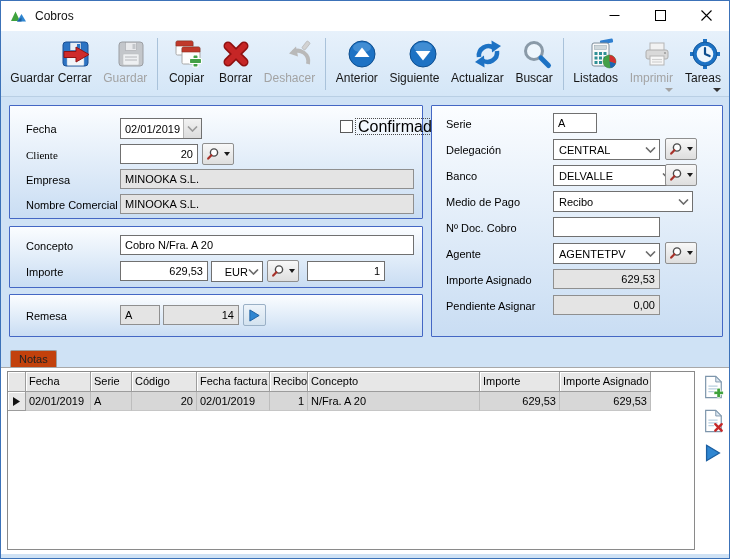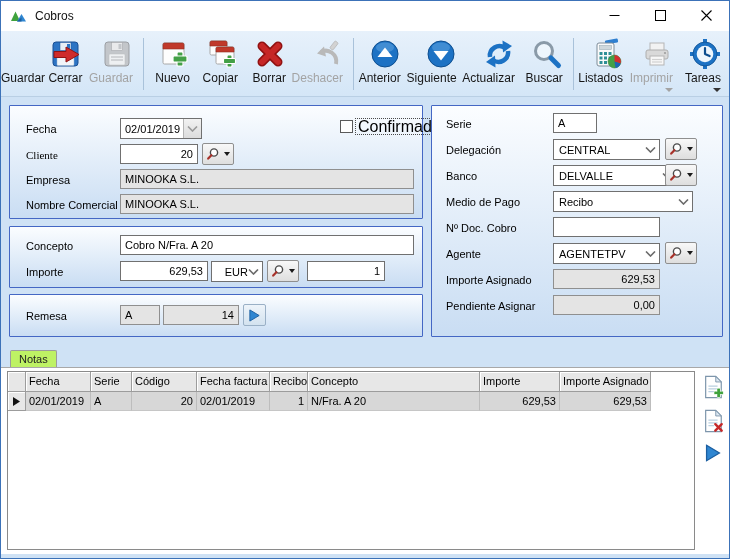--- a/index.html
+++ b/index.html
@@ -56,21 +56,21 @@
   .cblabel{ position:absolute; font-size:16px; line-height:15px; outline:1px dotted #4a4a4a; padding:0 2px; }
   .playbtn{ position:absolute; width:23px; height:22px; background:linear-gradient(#eef4fa,#d3e2ef);
     border:1px solid #9ab0c6; border-radius:2px; display:flex; align-items:center; justify-content:center; cursor:pointer; }
 
   
   .tabstrip{ position:absolute; left:0; top:344px; width:100%; height:23px; background:#cfe2f5;
     display:flex; align-items:flex-end; padding-left:7px; border-bottom:1px solid #a8a8a8; }
   .tab{ font-size:11px; border:1px solid #9c9c9c; border-bottom:none; padding:4px 9px 3px 9px;
     border-radius:2px 2px 0 0; cursor:pointer; }
   .tab.active{ background:#fff; position:relative; top:1px; padding-bottom:5px; z-index:3; }
-  .tab.inactive{ background:#bef264; color:#222; padding:2px 8px; margin-left:2px; }
+  .tab.inactive{ background:#c2410c; color:#222; padding:2px 8px; margin-left:2px; }
 
   
   .tabcontent{ position:absolute; left:0; top:367px; width:100%; height:186px; background:#ffffff; }
   .grid{ position:absolute; left:6px; top:3px; width:688px; height:179px; background:#fff;
     border:1px solid #8a8a8a; overflow:hidden; }
   .grow{ display:flex; }
   .hcell{ height:20px; background:#e7e7e7; border-right:1px solid #9c9c9c; border-bottom:1px solid #9c9c9c;
     box-shadow:inset 1px 1px 0 #ffffff; font-size:11px; color:#000; padding:3px 3px 0 3px; white-space:nowrap; overflow:hidden; }
   .dcell{ height:19px; background:#d7d7d7; border-right:1px solid #bdbdbd; border-bottom:1px solid #c6c6c6;
     font-size:11px; color:#000; padding:3px 3px 0 3px; white-space:nowrap; overflow:hidden; }
@@ -141,32 +141,20 @@
           <rect x="8" y="16" width="16" height="11" rx="1" fill="#eef0f2" stroke="#b9bcbf" stroke-width="0.5"></rect>
           <line x1="10" y1="19" x2="22" y2="19" stroke="#c7cacd" stroke-width="1.5"></line>
           <line x1="10" y1="22" x2="22" y2="22" stroke="#c7cacd" stroke-width="1.5"></line>
         </svg>
       </span>
       <span class="tlabel">Guardar</span>
     </button>
 
     <div class="tsep"></div>
 
-    <button class="tbtn">
-      <span class="ticon">
-        <svg width="32" height="32" viewBox="0 0 32 32">
-          <rect x="5" y="5" width="21" height="21" rx="1.5" fill="#fdfdfd" stroke="#a8a8a8"></rect>
-          <path d="M5 6.5 a1.5 1.5 0 0 1 1.5 -1.5 h18 a1.5 1.5 0 0 1 1.5 1.5 v4.5 h-21 z" fill="#c0392b" stroke="#922b20" stroke-width="0.6"></path>
-          <rect x="19" y="14" width="6" height="14" rx="1" fill="#43a047" stroke="#fff" stroke-width="1.2"></rect>
-          <rect x="15" y="18" width="14" height="6" rx="1" fill="#43a047" stroke="#fff" stroke-width="1.2"></rect>
-          <rect x="19.9" y="18.9" width="4.2" height="4.2" fill="#43a047"></rect>
-        </svg>
-      </span>
-      <span class="tlabel">Nuevo</span>
-    </button>
 
     <button class="tbtn">
       <span class="ticon">
         <svg width="32" height="32" viewBox="0 0 32 32">
           <rect x="4" y="3" width="17" height="14" rx="1.5" fill="#fdfdfd" stroke="#a8a8a8"></rect>
           <path d="M4 4.5 a1.5 1.5 0 0 1 1.5 -1.5 h14 a1.5 1.5 0 0 1 1.5 1.5 v3.5 h-17 z" fill="#c0392b" stroke="#922b20" stroke-width="0.6"></path>
           <rect x="10" y="9" width="18" height="17" rx="1.5" fill="#fdfdfd" stroke="#a8a8a8"></rect>
           <path d="M10 10.5 a1.5 1.5 0 0 1 1.5 -1.5 h15 a1.5 1.5 0 0 1 1.5 1.5 v3.5 h-18 z" fill="#c0392b" stroke="#922b20" stroke-width="0.6"></path>
           <rect x="21" y="17" width="5" height="12" rx="1" fill="#43a047" stroke="#fff" stroke-width="1.1"></rect>
           <rect x="17.5" y="20.5" width="12" height="5" rx="1" fill="#43a047" stroke="#fff" stroke-width="1.1"></rect>

